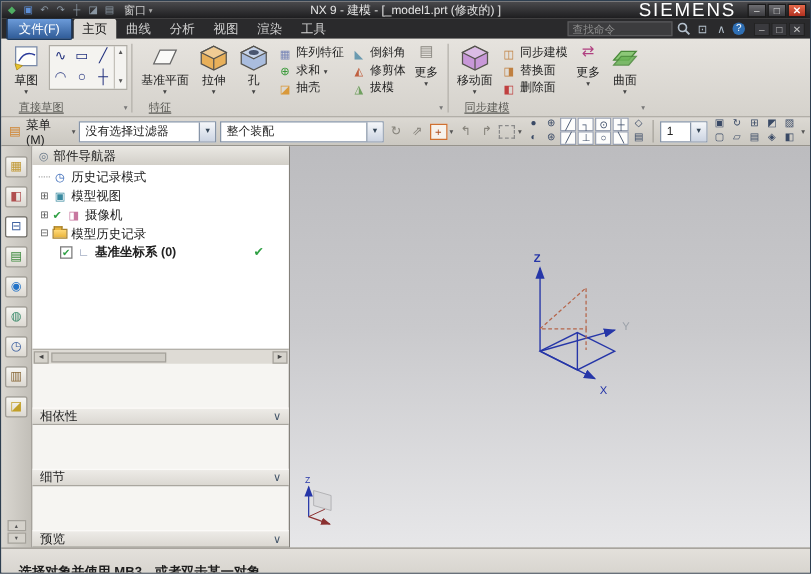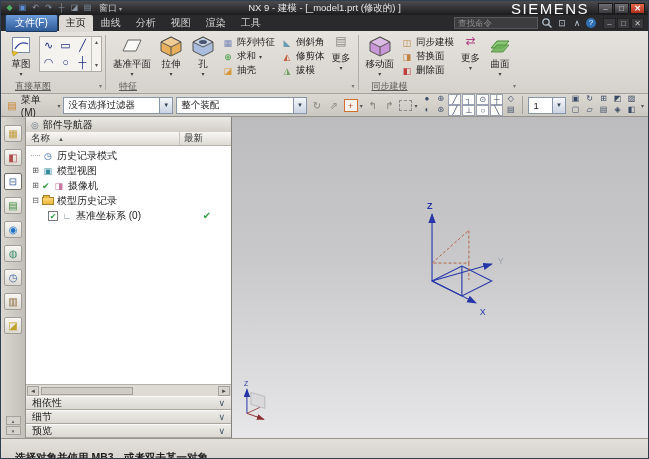--- a/index.html
+++ b/index.html
@@ -97,27 +97,27 @@
 .texp { width:9px; font-size:8px; color:#555; text-align:center; margin-right:2px; flex:none; }
 .ticon { width:12px; text-align:center; margin-right:3px; font-size:9px; flex:none; }
 .ticon.clock { color:#3a6ab8; }
 .ticon.mview { color:#3a8aa0; }
 .ticon.cam { color:#c878a0; }
 .ticon.csys { color:#7a8aa8; font-weight:bold; }
 .tick { color:#2fA044; width:10px; font-size:9px; margin-right:1px; }
 .tfolder { width:12px; height:8px; background:linear-gradient(#ffd978,#e9b43b); border:1px solid #a8822e; position:relative; margin-right:3px; flex:none; }
 .tfolder:before { content:""; position:absolute; left:0; top:-3px; width:5px; height:2px; background:#e9b43b; border:1px solid #a8822e; border-bottom:none; }
 .tcheck { width:10px; height:10px; border:1px solid #7a7a7a; background:#fff; font-size:8px; line-height:9px; color:#2fa044; text-align:center; margin-right:3px; flex:none; }
-.tlabel.strong { font-weight:normal; }
+.tlabel.strong { font-weight:bold; }
 .tlatest { margin-left:auto; width:48px; text-align:center; color:#2fa044; font-size:10px; }
 .hscroll { height:12px; background:#dedbd5; border-top:1px solid #b4b1aa; display:flex; align-items:center; padding:0 1px; flex:none; }
 .hs-btn { width:12px; height:10px; background:#d6d3cc; border:1px solid #a5a29b; font-size:6px; color:#444; text-align:center; line-height:9px; flex:none; }
 .hs-thumb { height:8px; width:92px; background:#cfccc5; border:1px solid #a5a29b; margin-left:2px; }
 .hs-space { flex:1; }
-.nsec { height:14px; background:linear-gradient(#edebe7,#dbd8d2); border-top:1px solid #fbfaf8; border-bottom:1px solid #a9a69f; display:flex; align-items:center; padding:0 6px; font-size:10px; color:#222; flex:none; }
+.nsec { height:14px; background:linear-gradient(#edebe7,#dbd8d2); border-top:1px solid #fbfaf8; border-bottom:1px solid #a9a69f; display:flex; align-items:center; padding:0 6px; font-size:10px; color:#222; flex:none;margin-top:35px; }
 .nsec .ch { margin-left:auto; color:#44566a; font-size:9px; }
 
 
 .graphics { flex:1; position:relative; background:linear-gradient(#bcbcbf 0%,#c9c9cc 45%,#e7e7e9 100%); }
 .gfx { position:absolute; inset:0; width:100%; height:100%; }
 
 
 .statusbar { height:38px; background:linear-gradient(#e3e0db,#cecbc4); border-top:1px solid #96938c; display:flex; align-items:center; position:relative; font-size:10.5px; font-weight:bold; color:#1d1d1d; padding-left:14px; }
 .watermark { position:absolute; right:0; top:0; bottom:0; width:150px; background:#1a6fd8; color:#fff; font-weight:bold; font-size:13px; display:flex; align-items:center; justify-content:center; text-shadow:1px 1px 0 #0b4aa0; letter-spacing:0.5px; }
 </style>
@@ -425,27 +425,20 @@
         <span>▴</span>
         <span>▾</span>
       </div>
     </div>
 
     <div class="navigator">
       <div class="nav-header">
         <span class="hicon">◎</span>
         <span>部件导航器</span>
       </div>
-      <div class="nav-cols">
-        <span class="cname">
-          <span>名称</span>
-          <span class="sort">▲</span>
-        </span>
-        <span class="clatest">最新</span>
-      </div>
       <div class="tree">
         <div class="trow">
           <span class="tconn"></span>
           <span class="ticon clock">◷</span>
           <span class="tlabel">历史记录模式</span>
         </div>
         <div class="trow">
           <span class="texp">⊞</span>
           <span class="ticon mview">▣</span>
           <span class="tlabel">模型视图</span>

